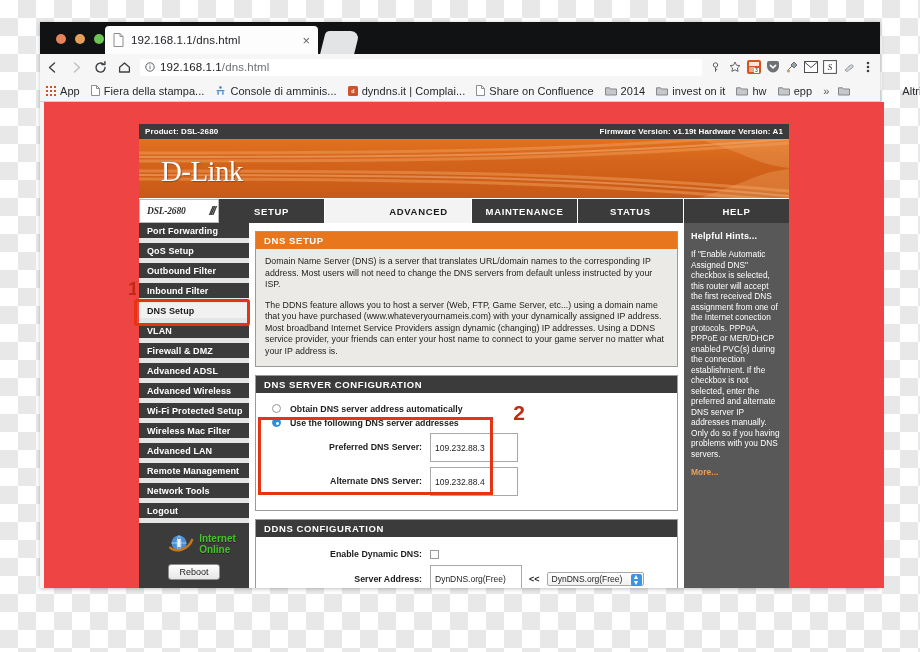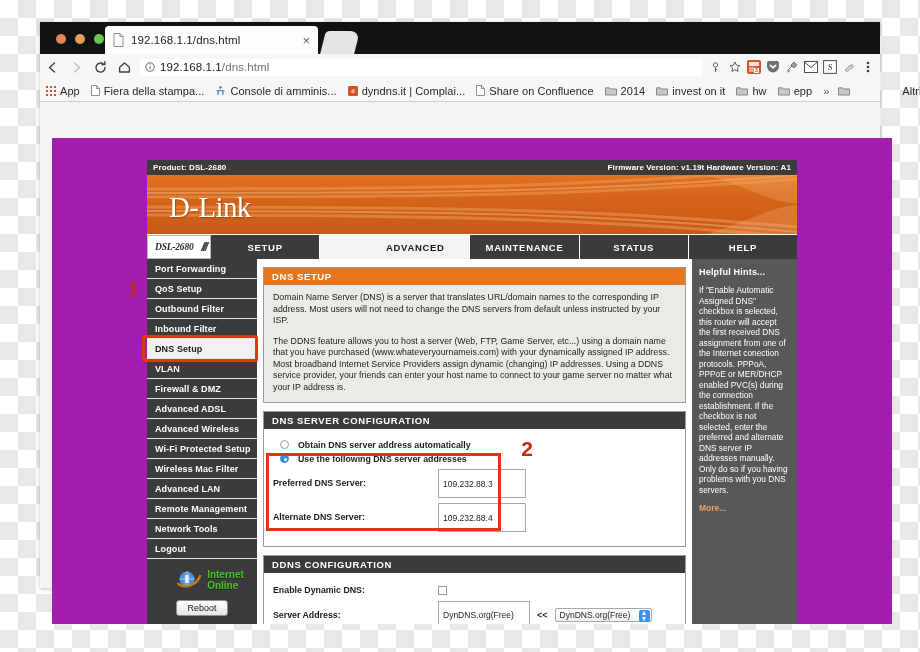--- a/index.html
+++ b/index.html
@@ -78,22 +78,22 @@
     display:flex;align-items:center;padding:0 6px;box-sizing:border-box;
   }
   .bm{display:flex;align-items:center;margin-right:11px;flex:none;}
   .bm .bmico{margin-right:4px;display:flex;align-items:center;}
   .bm .bmlabel{font-size:11px;color:#25282c;white-space:nowrap;letter-spacing:.05px;}
   .bm-spacer{flex:1;}
   .bm-chev{font-size:11px;color:#50535a;margin-right:9px;}
 
   
   .viewport{
-    position:absolute;left:12px;top:80px;width:840px;height:486px;
-    background:#a21caf;overflow:hidden;margin-top:36px;
+    position:absolute;left:4px;top:80px;width:840px;height:486px;
+    background:#ef4444;overflow:hidden;
   }
   .routerpage{
     position:absolute;left:95px;top:22px;width:650px;
     background:#ffffff;font-family:"Liberation Sans", sans-serif;
   }
   .prodbar{
     height:15px;background:#3b3b3b;color:#fff;
     display:flex;align-items:center;justify-content:space-between;
     padding:0 6px;box-sizing:border-box;
     font-size:8px;font-weight:bold;letter-spacing:.1px;
@@ -106,21 +106,21 @@
   .banner .swoosh{position:absolute;inset:0;}
   .dlink{
     position:absolute;left:22px;top:16px;
     font-family:"Liberation Serif", serif;font-weight:normal;
     font-size:29px;color:#fff;letter-spacing:-.6px;
     text-shadow:1px 1px 1px rgba(90,35,5,.45);
   }
   
   .navtabs{height:24px;display:flex;background:#fff;}
   .modeltab{
-    width:64px;background:#fff;border:1px solid #b9b9b9;
+    width:80px;background:#fff;border:1px solid #b9b9b9;
     display:flex;align-items:center;box-sizing:border-box;position:relative;
   }
   .modeltab .mt{
     font-family:"Liberation Serif", serif;font-style:italic;font-weight:bold;
     font-size:9.5px;color:#2b2b2b;padding-left:7px;letter-spacing:-.2px;
   }
   .modeltab .slash{
     position:absolute;right:4px;top:3px;color:#3b3b3b;
     font-size:13px;font-weight:bold;font-style:italic;letter-spacing:-2px;
   }
@@ -131,21 +131,21 @@
   }
   .ntab.active{background:#f3f3f3;color:#1a1a1a;padding-left:41px;}
   .ntab:last-child{border-right:none;}
 
   
   .pagebody{display:flex;background:#fff;}
   .leftnav{width:110px;background:#3b3b3b;flex:none;padding-bottom:6px;}
   .navitem{
     height:20px;background:#3b3b3b;color:#fff;
     display:flex;align-items:center;padding-left:8px;box-sizing:border-box;
-    font-size:9px;font-weight:bold;border-bottom:1px solid #e5e5e5;letter-spacing:.1px;
+    font-size:9px;font-weight:bold;border-bottom:5px solid #e5e5e5;letter-spacing:.1px;
   }
   .navitem.sel{background:#f1f1f1;color:#1a1a1a;}
   .navitem-wrap{position:relative;}
   .hl-nav{
     position:absolute;left:-5px;top:-4px;width:116px;height:27px;
     border:3px solid #e63312;border-radius:3px;box-sizing:border-box;pointer-events:none;
   }
   .statusbox{padding:10px 0 6px;text-align:center;}
   .globe-row{display:flex;align-items:center;justify-content:center;gap:5px;padding-left:16px;}
   .globe{width:26px;height:22px;flex:none;}
@@ -180,21 +180,21 @@
   }
   .radio.on{background:#2d8ee0;border-color:#2d8ee0;position:relative;}
   .radio.on::after{
     content:"";position:absolute;left:2.5px;top:2.5px;width:3px;height:3px;
     border-radius:50%;background:#fff;
   }
   .rlabel{font-size:8.8px;font-weight:bold;color:#1d1d1d;}
 
   .formrow{display:flex;align-items:center;margin:5px 0;}
   .flabel{
-    font-size:8.8px;font-weight:bold;color:#1d1d1d;
+    font-size:8.8px;font-weight:bold;color:#1d1d1d;text-align:right;
     width:165px;flex:none;padding-right:8px;box-sizing:border-box;line-height:10.5px;
   }
   .finput{
     width:88px;height:29px;background:#fff;border:1px solid #a8a8a8;
     font-size:8.5px;color:#1d1d1d;display:flex;align-items:center;
     padding:0 4px;box-sizing:border-box;flex:none;
   }
   .finput.wide{width:92px;}
   .fcheck{
     width:9px;height:9px;background:#fff;border:1px solid #9a9a9a;flex:none;box-sizing:border-box;

